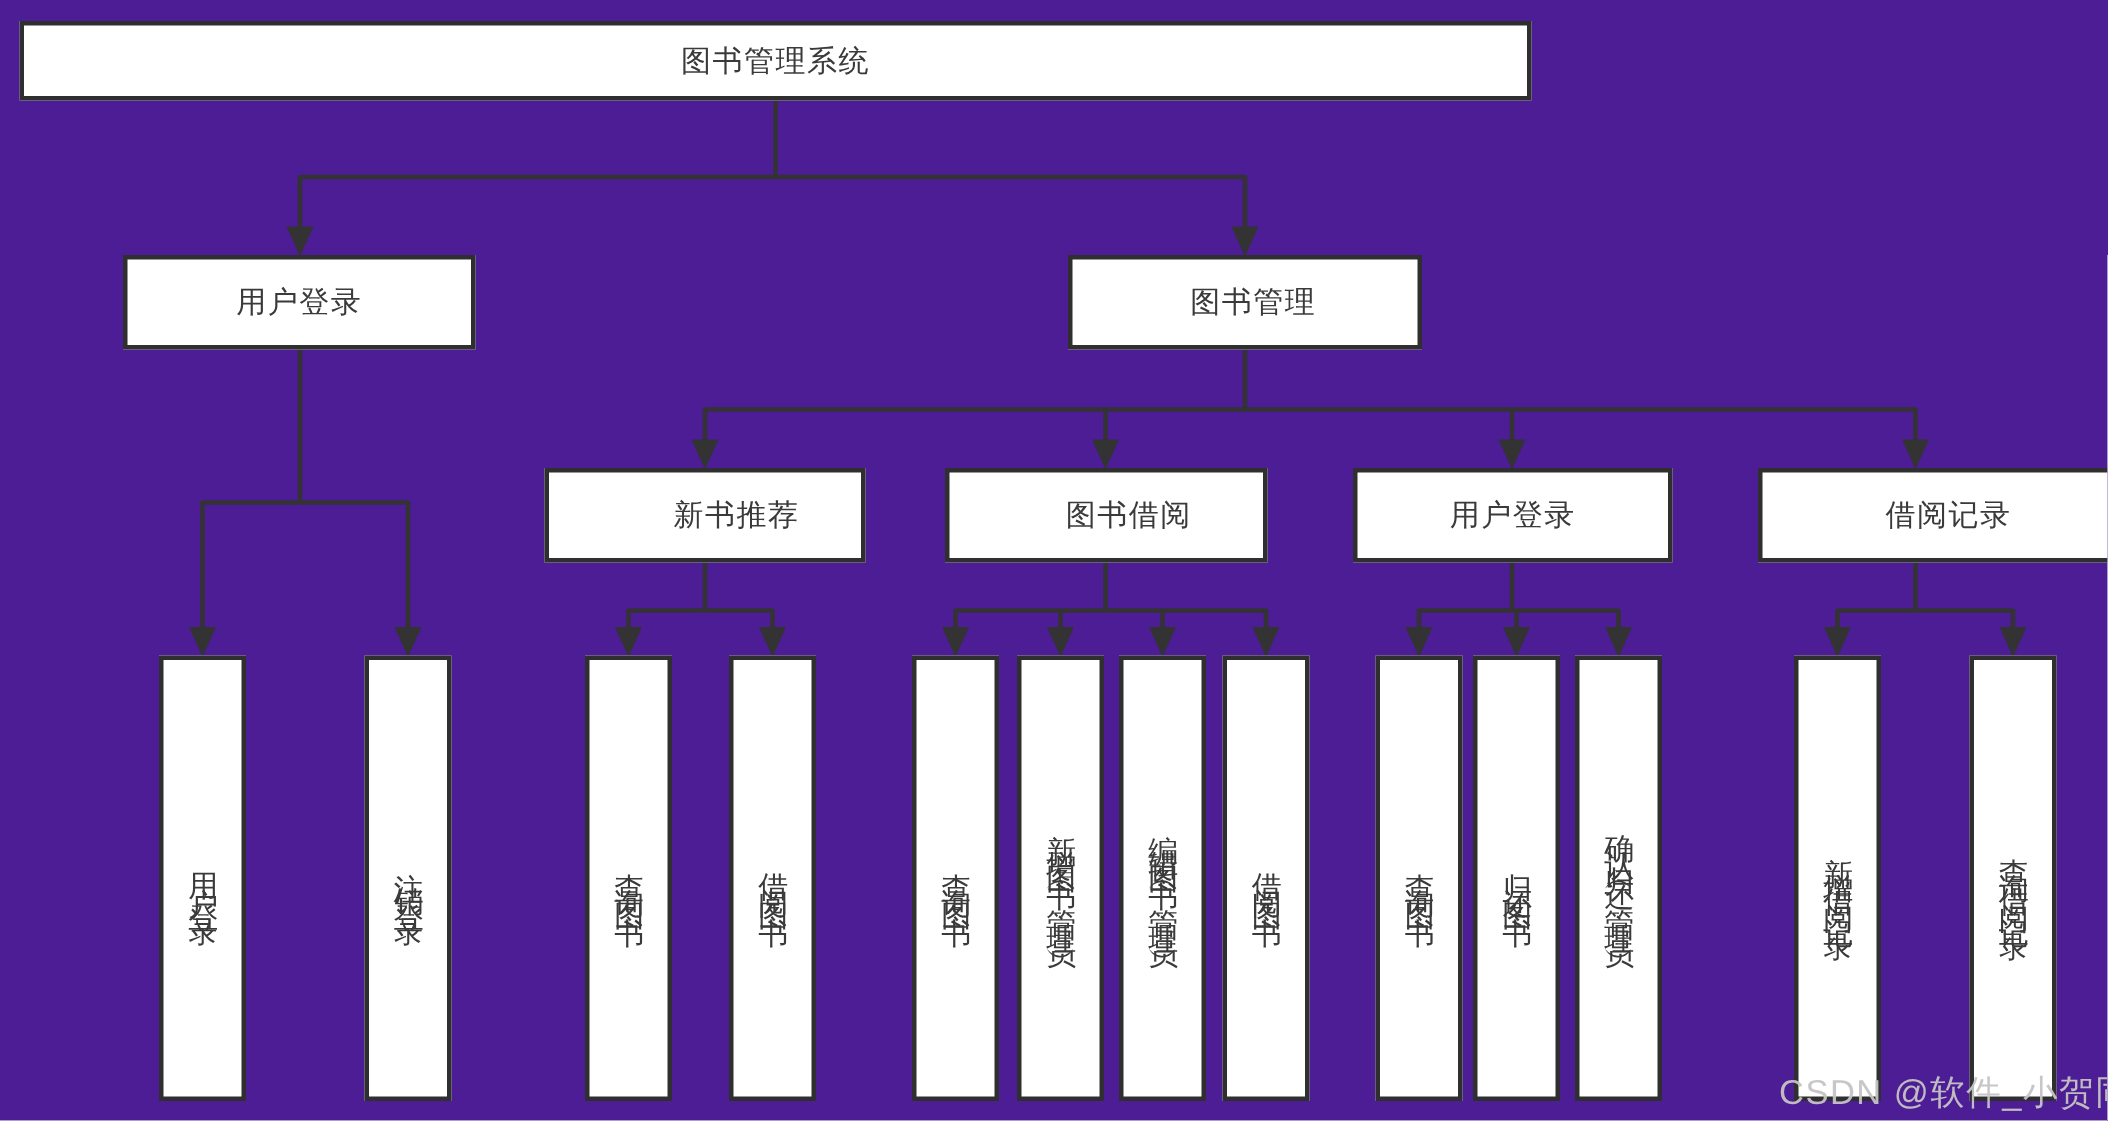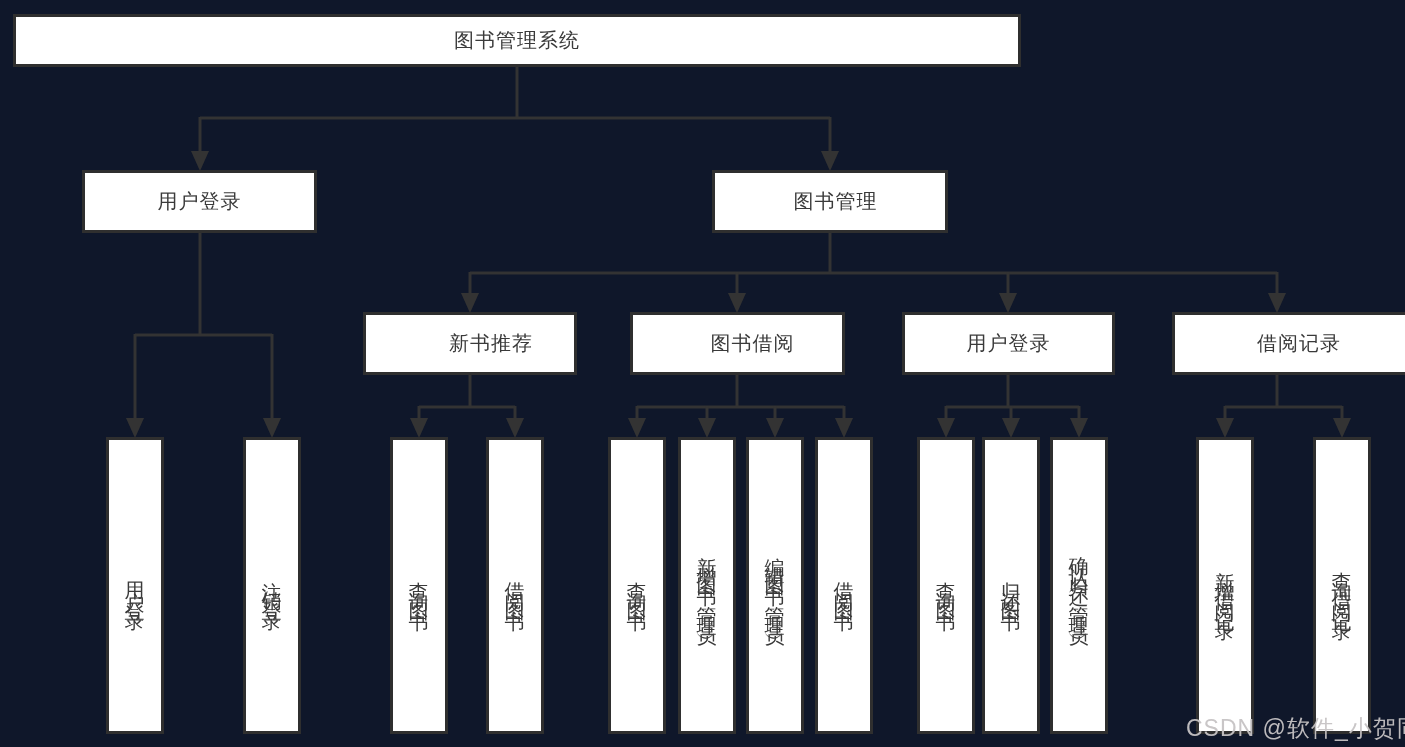--- a/index.html
+++ b/index.html
@@ -5,21 +5,21 @@
   html, body {
     margin: 0;
     padding: 0;
     background: #ffffff;
     font-family: "Liberation Sans", sans-serif;
   }
   .canvas {
     position: relative;
     width: 1405px;
     height: 747px;
-    background: #0f172a;
+    background: #4c1d95;
     overflow: hidden;
   }
   .connectors {
     position: absolute;
     left: 0;
     top: 0;
     z-index: 1;
   }
   .node {
     position: absolute;

